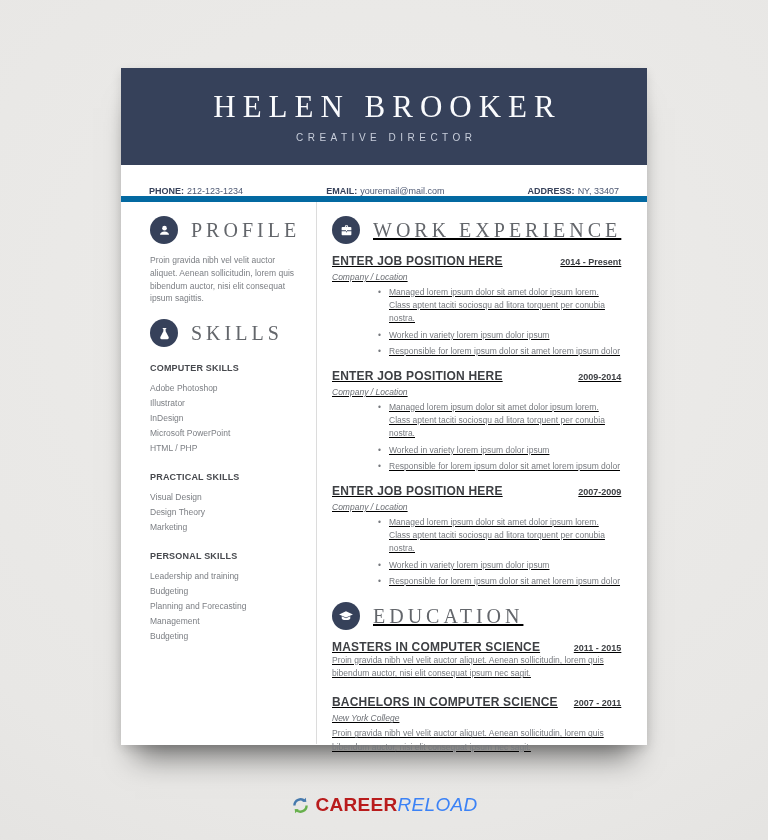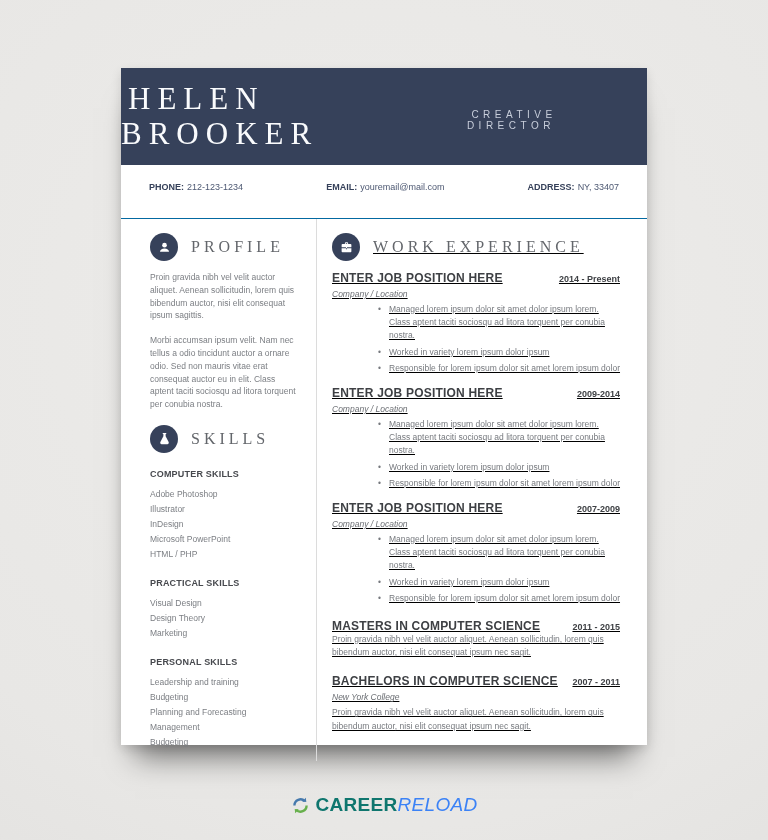--- a/index.html
+++ b/index.html
@@ -10,54 +10,54 @@
     background: radial-gradient(130% 110% at 50% 38%, #edecea 0%, #e8e7e5 55%, #dddcda 100%);
   }
   .page {
     position: absolute; left: 121px; top: 68px; width: 526px; height: 677px;
     background: #ffffff;
     box-shadow: 0 26px 28px -14px rgba(0,0,0,0.5), 0 4px 10px rgba(0,0,0,0.12);
   }
   
   .name-band {
     height: 97px; background: #36415a; color: #fff;
-    display: flex; align-items: center; justify-content: center;
+    display: flex; flex-direction: column; align-items: center; justify-content: center;
   }
   .candidate-name {
     margin: 0; font-family: "Liberation Serif", serif; font-weight: 400;
     font-size: 31px; letter-spacing: 7px; text-indent: 7px; color: #fafbfd;
     line-height: 1.1;
   }
   .candidate-title {
     margin-top: 7px; font-size: 10px; letter-spacing: 4.5px; text-indent: 4.5px;
     color: #c8cedb;
   }
   
   .contact-bar {
-    height: 37px; display: flex; align-items: flex-start; justify-content: space-between;
-    padding: 0 28px; border-bottom: 1px solid #0369a1; font-size: 9px; margin-top: 17px;
+    height: 37px; display: flex; align-items: flex-end; justify-content: space-between;
+    padding: 0 28px; border-bottom: 6px solid #0369a1; font-size: 9px;
   }
   .contact-item { white-space: nowrap; }
   .contact-label { font-weight: bold; color: #36415a; }
   .contact-value { color: #4d5872; margin-left: 3px; }
   
   .columns { display: flex; height: 542px; }
   .left-col {
     width: 196px; padding: 14px 17px 0 29px; border-right: 1px solid #dcdcdc;
   }
   .right-col { flex: 1; padding: 14px 27px 0 15px; text-decoration: underline; }
   
   .sec-head { display: flex; align-items: center; margin: 0 0 10px 0; }
   .icon-circle {
     width: 28px; height: 28px; border-radius: 50%; background: #36415a;
     display: flex; align-items: center; justify-content: center; flex: none;
   }
   .sec-title {
     margin: 0 0 0 13px; font-family: "Liberation Serif", serif; font-weight: 400;
-    font-size: 16px; letter-spacing: 4px; color: #63666b; white-space: nowrap;
+    font-size: 20px; letter-spacing: 4px; color: #63666b; white-space: nowrap;
   }
   
   .para { margin: 0 0 12px 0; font-size: 8.5px; line-height: 12.8px; color: #7b7e83; }
   .skill-group-title {
     margin: 16px 0 8px 0; font-size: 9px; font-weight: bold; color: #47494e;
     letter-spacing: 0.2px;
   }
   .skill-list { margin: 0; padding: 0; list-style: none; }
   .skill-list li { font-size: 8.5px; color: #7b7e83; line-height: 15px; }
   
@@ -76,21 +76,21 @@
   .education-section { margin-top: 14px; }
   .edu { margin-bottom: 15px; }
   .edu-desc { margin: 0; font-size: 8.5px; line-height: 13.2px; color: #76797e; }
   
   .footer-logo {
     position: absolute; left: 0; right: 0; top: 792px; height: 26px;
     display: flex; align-items: center; justify-content: center;
   }
   .logo-icon { margin-right: 6px; display: flex; }
   .logo-text { font-size: 19px; letter-spacing: 0.3px; display: flex; }
-  .brand-bold { font-weight: bold; color: #0f766e; }
+  .brand-bold { font-weight: bold; color: #b91c1c; }
   .brand-light { font-weight: 400; color: #3b82f6; font-style: italic; }
 </style>
 </head>
 <body>
 
 <div class="page">
 
   <header class="name-band">
     <h1 class="candidate-name">HELEN BROOKER</h1>
     <div class="candidate-title">CREATIVE DIRECTOR</div>
@@ -116,21 +116,20 @@
         <div class="sec-head">
           <span class="icon-circle">
             <svg width="15" height="15" viewBox="0 0 24 24" aria-hidden="true">
               <circle cx="12" cy="8.2" r="3.7" fill="#fff"></circle>
               <path d="M12 13.4c-4.1 0-7.2 2.3-7.2 5.4h14.4c0-3.1-3.1-5.4-7.2-5.4z" fill="#fff"></path>
             </svg>
           </span>
           <h2 class="sec-title">PROFILE</h2>
         </div>
         <p class="para">Proin gravida nibh vel velit auctor aliquet. Aenean sollicitudin, lorem quis bibendum auctor, nisi elit consequat ipsum sagittis.</p>
-        <p class="para">Morbi accumsan ipsum velit. Nam nec tellus a odio tincidunt auctor a ornare odio. Sed non  mauris vitae erat consequat auctor eu in elit. Class aptent taciti sociosqu ad litora torquent per conubia nostra.</p>
       </section>
 
       <section>
         <div class="sec-head" style="margin-top:14px;">
           <span class="icon-circle">
             <svg width="15" height="15" viewBox="0 0 24 24" aria-hidden="true">
               <path d="M9.2 3h5.6v1.7h-1v3.8l4.8 9.2c.8 1.6-.3 3.3-2 3.3H7.4c-1.7 0-2.8-1.7-2-3.3l4.8-9.2V4.7h-1V3z" fill="#fff"></path>
             </svg>
           </span>
           <h2 class="sec-title">SKILLS</h2>
@@ -217,20 +216,29 @@
           <div class="entry-sub">Company / Location</div>
           <ul class="bullets">
             <li>Managed lorem ipsum dolor sit amet dolor ipsum lorem. Class aptent taciti sociosqu ad litora torquent per conubia nostra.</li>
             <li>Worked in variety lorem ipsum dolor ipsum</li>
             <li>Responsible for lorem ipsum dolor sit amet lorem ipsum dolor</li>
           </ul>
         </div>
       </section>
 
       <section class="education-section">
+        <div class="sec-head">
+          <span class="icon-circle">
+            <svg width="16" height="16" viewBox="0 0 24 24" aria-hidden="true">
+              <path d="M12 4.8 1.6 9.6 12 14.4l10.4-4.8L12 4.8z" fill="#fff"></path>
+              <path d="M5.6 12.3v3.3c0 1.3 2.9 2.4 6.4 2.4s6.4-1.1 6.4-2.4v-3.3L12 15.3l-6.4-3z" fill="#fff"></path>
+            </svg>
+          </span>
+          <h2 class="sec-title">EDUCATION</h2>
+        </div>
 
         <div class="edu">
           <div class="title-row">
             <span class="entry-title">MASTERS IN COMPUTER SCIENCE</span>
             <span class="entry-dates">2011 - 2015</span>
           </div>
           <p class="edu-desc">Proin gravida nibh vel velit auctor aliquet. Aenean sollicitudin, lorem quis bibendum auctor, nisi elit consequat ipsum nec sagit.</p>
         </div>
 
         <div class="edu">

